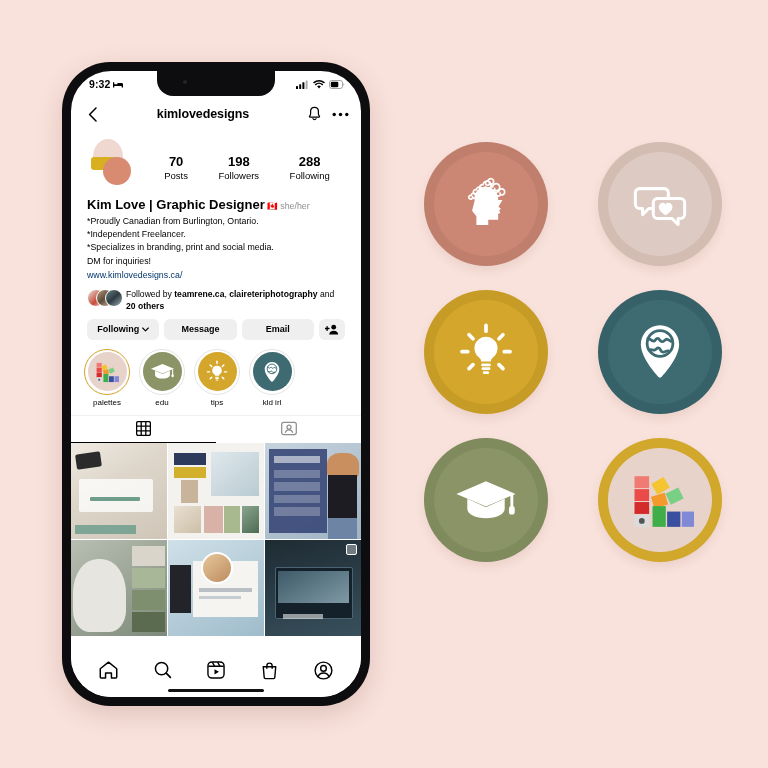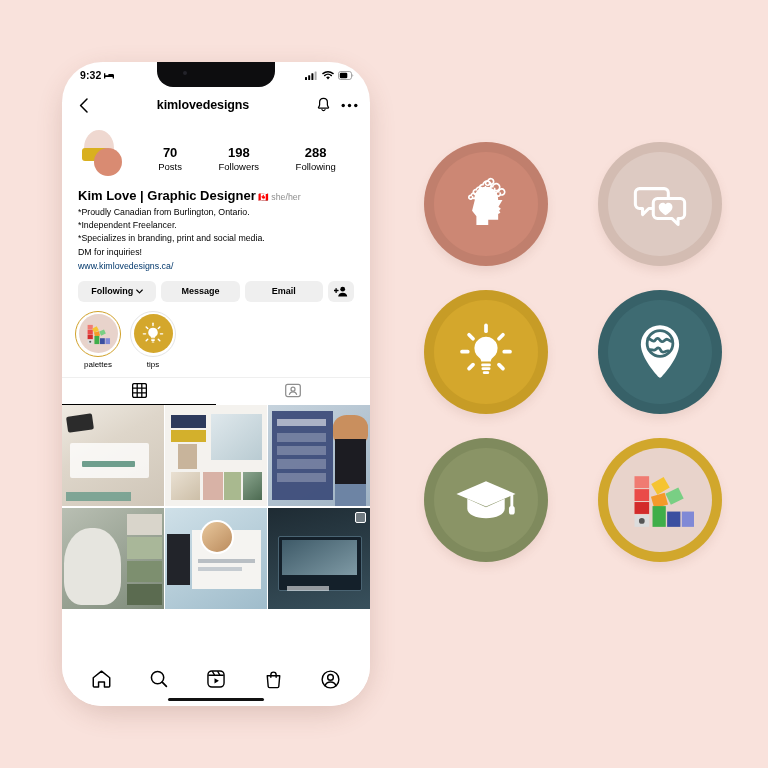--- a/index.html
+++ b/index.html
@@ -9,21 +9,21 @@
     font-family:"Liberation Sans", sans-serif;
     position:relative;
   }
   .stage{position:absolute;inset:0;}
 
   
   .phone{
     position:absolute;left:62px;top:62px;width:308px;height:644px;
     background:#0d0d0f;border-radius:48px;
     box-shadow:0 8px 26px rgba(120,70,55,.20);
-    box-sizing:border-box;
+    padding:9px;box-sizing:border-box;
   }
   .screen{
     position:relative;width:100%;height:100%;
     background:#ffffff;border-radius:40px;overflow:hidden;
   }
   .notch{
     position:absolute;left:50%;transform:translateX(-50%);top:0;
     width:118px;height:25px;background:#0d0d0f;
     border-bottom-left-radius:16px;border-bottom-right-radius:16px;z-index:30;
   }
@@ -224,20 +224,30 @@
           <span class="flag">🇨🇦</span>
           <span class="pron">she/her</span>
         </div>
         <div>*Proudly Canadian from Burlington, Ontario.</div>
         <div>*Independent Freelancer.</div>
         <div>*Specializes in branding, print and social media.</div>
         <div>DM for inquiries!</div>
         <span class="link">www.kimlovedesigns.ca/</span>
       </div>
 
+      <div class="followedby">
+        <div class="fb-avs">
+            <span></span>
+            <span></span>
+            <span></span>
+          </div>
+        <div class="fb-txt">
+          <span>Followed by </span><b>teamrene.ca</b><span>, </span><b>claireteriphotography</b><span> and </span><b>20 others</b>
+        </div>
+      </div>
 
       <div class="actions">
         <div class="abtn">
           <span>Following</span>
           <span>
             <svg width="7" height="5" viewBox="0 0 7 5">
                 <path d="M.7 1 3.5 3.8 6.3 1" stroke="#000" stroke-width="1.1" fill="none" stroke-linecap="round" stroke-linejoin="round"></path>
               </svg>
           </span>
         </div>
@@ -282,20 +292,33 @@
                   </g>
                   <rect x="19" y="20.5" width="7.5" height="9" fill="#3b4fa0"></rect>
                   <rect x="27.5" y="20.5" width="7" height="9" fill="#8089d6"></rect>
                 </g>
               </svg>
             </div>
           </div>
           <div class="cap">palettes</div>
         </div>
 
+        <div class="hl">
+          <div class="ring">
+            <div class="fill" style="background:#8a9466;">
+              <svg width="27" height="27" viewBox="0 0 40 40">
+                <path d="M20 9 3 16l17 7 17-7z" fill="#fff"></path>
+                <path d="M9 19v6c0 3.2 5 5.4 11 5.4S31 28.2 31 25v-6l-11 4.6z" fill="#fff"></path>
+                <path d="M35 17.5v7" stroke="#fff" stroke-width="1.6" stroke-linecap="round"></path>
+                <rect x="33.4" y="24" width="3.2" height="4.6" rx="1.4" fill="#fff"></rect>
+              </svg>
+            </div>
+          </div>
+          <div class="cap">edu</div>
+        </div>
 
         <div class="hl">
           <div class="ring">
             <div class="fill" style="background:#d4a72c;">
               <svg width="26" height="26" viewBox="0 0 40 40">
                 <path d="M20 10.5a7.2 7.2 0 0 0-4.2 13.1c.8.6 1.2 1.4 1.2 2.3h6c0-.9.4-1.7 1.2-2.3A7.2 7.2 0 0 0 20 10.5z" fill="#fff"></path>
                 <rect x="17" y="27.2" width="6" height="1.5" rx=".7" fill="#fff"></rect>
                 <rect x="17.2" y="29.4" width="5.6" height="1.5" rx=".7" fill="#fff"></rect>
                 <rect x="18" y="31.6" width="4" height="1.6" rx=".8" fill="#fff"></rect>
                 <g stroke="#fff" stroke-width="2.2" stroke-linecap="round">
@@ -307,20 +330,32 @@
                   <path d="M11.9 27.9 9.5 30.3"></path>
                     <path d="M28.1 27.9l2.4 2.4"></path>
                 </g>
               </svg>
             </div>
           </div>
           <div class="cap">tips</div>
         </div>
 
 
+        <div class="hl">
+          <div class="ring">
+            <div class="fill" style="background:#3e6b72;">
+              <svg width="26" height="26" viewBox="0 0 40 40">
+                <path d="M20 4.5c-6.2 0-11.2 5-11.2 11.2 0 7.9 9.4 18 10.4 19.1.4.5 1.2.5 1.6 0 1-1.1 10.4-11.2 10.4-19.1 0-6.2-5-11.2-11.2-11.2z" fill="#fff"></path>
+                <circle cx="20" cy="15.2" r="7.4" fill="none" stroke="#3e6b72" stroke-width="1.5"></circle>
+                <path d="M13.3 12.4c1.4.6 2 1.8 3.2 1.6 1-.2 1-1.6 2.2-1.5 1.1.1 1 1.6 2.3 1.8 1.4.2 1.6-1.5 3-1.3 1 .2 1.5 1.1 2.5 1.2M14 19.5c1.2-.4 2 .4 2.9.2 1-.2 1.4-1.5 2.5-1.2 1 .3.8 1.9 2 2.2 1.3.3 2-.9 3.2-.6" fill="none" stroke="#3e6b72" stroke-width="1.5" stroke-linecap="round"></path>
+              </svg>
+            </div>
+          </div>
+          <div class="cap">kld irl</div>
+        </div>
 
       </div>
 
       <div class="tabs">
         <div class="tab active">
           <span>
             <svg width="15" height="15" viewBox="0 0 15 15">
                 <rect x=".6" y=".6" width="13.8" height="13.8" rx="1.6" fill="none" stroke="#000" stroke-width="1.3"></rect>
                 <path d="M5.2.6v13.8M9.8.6v13.8M.6 5.2h13.8M.6 9.8h13.8" stroke="#000" stroke-width="1.3"></path>
               </svg>

